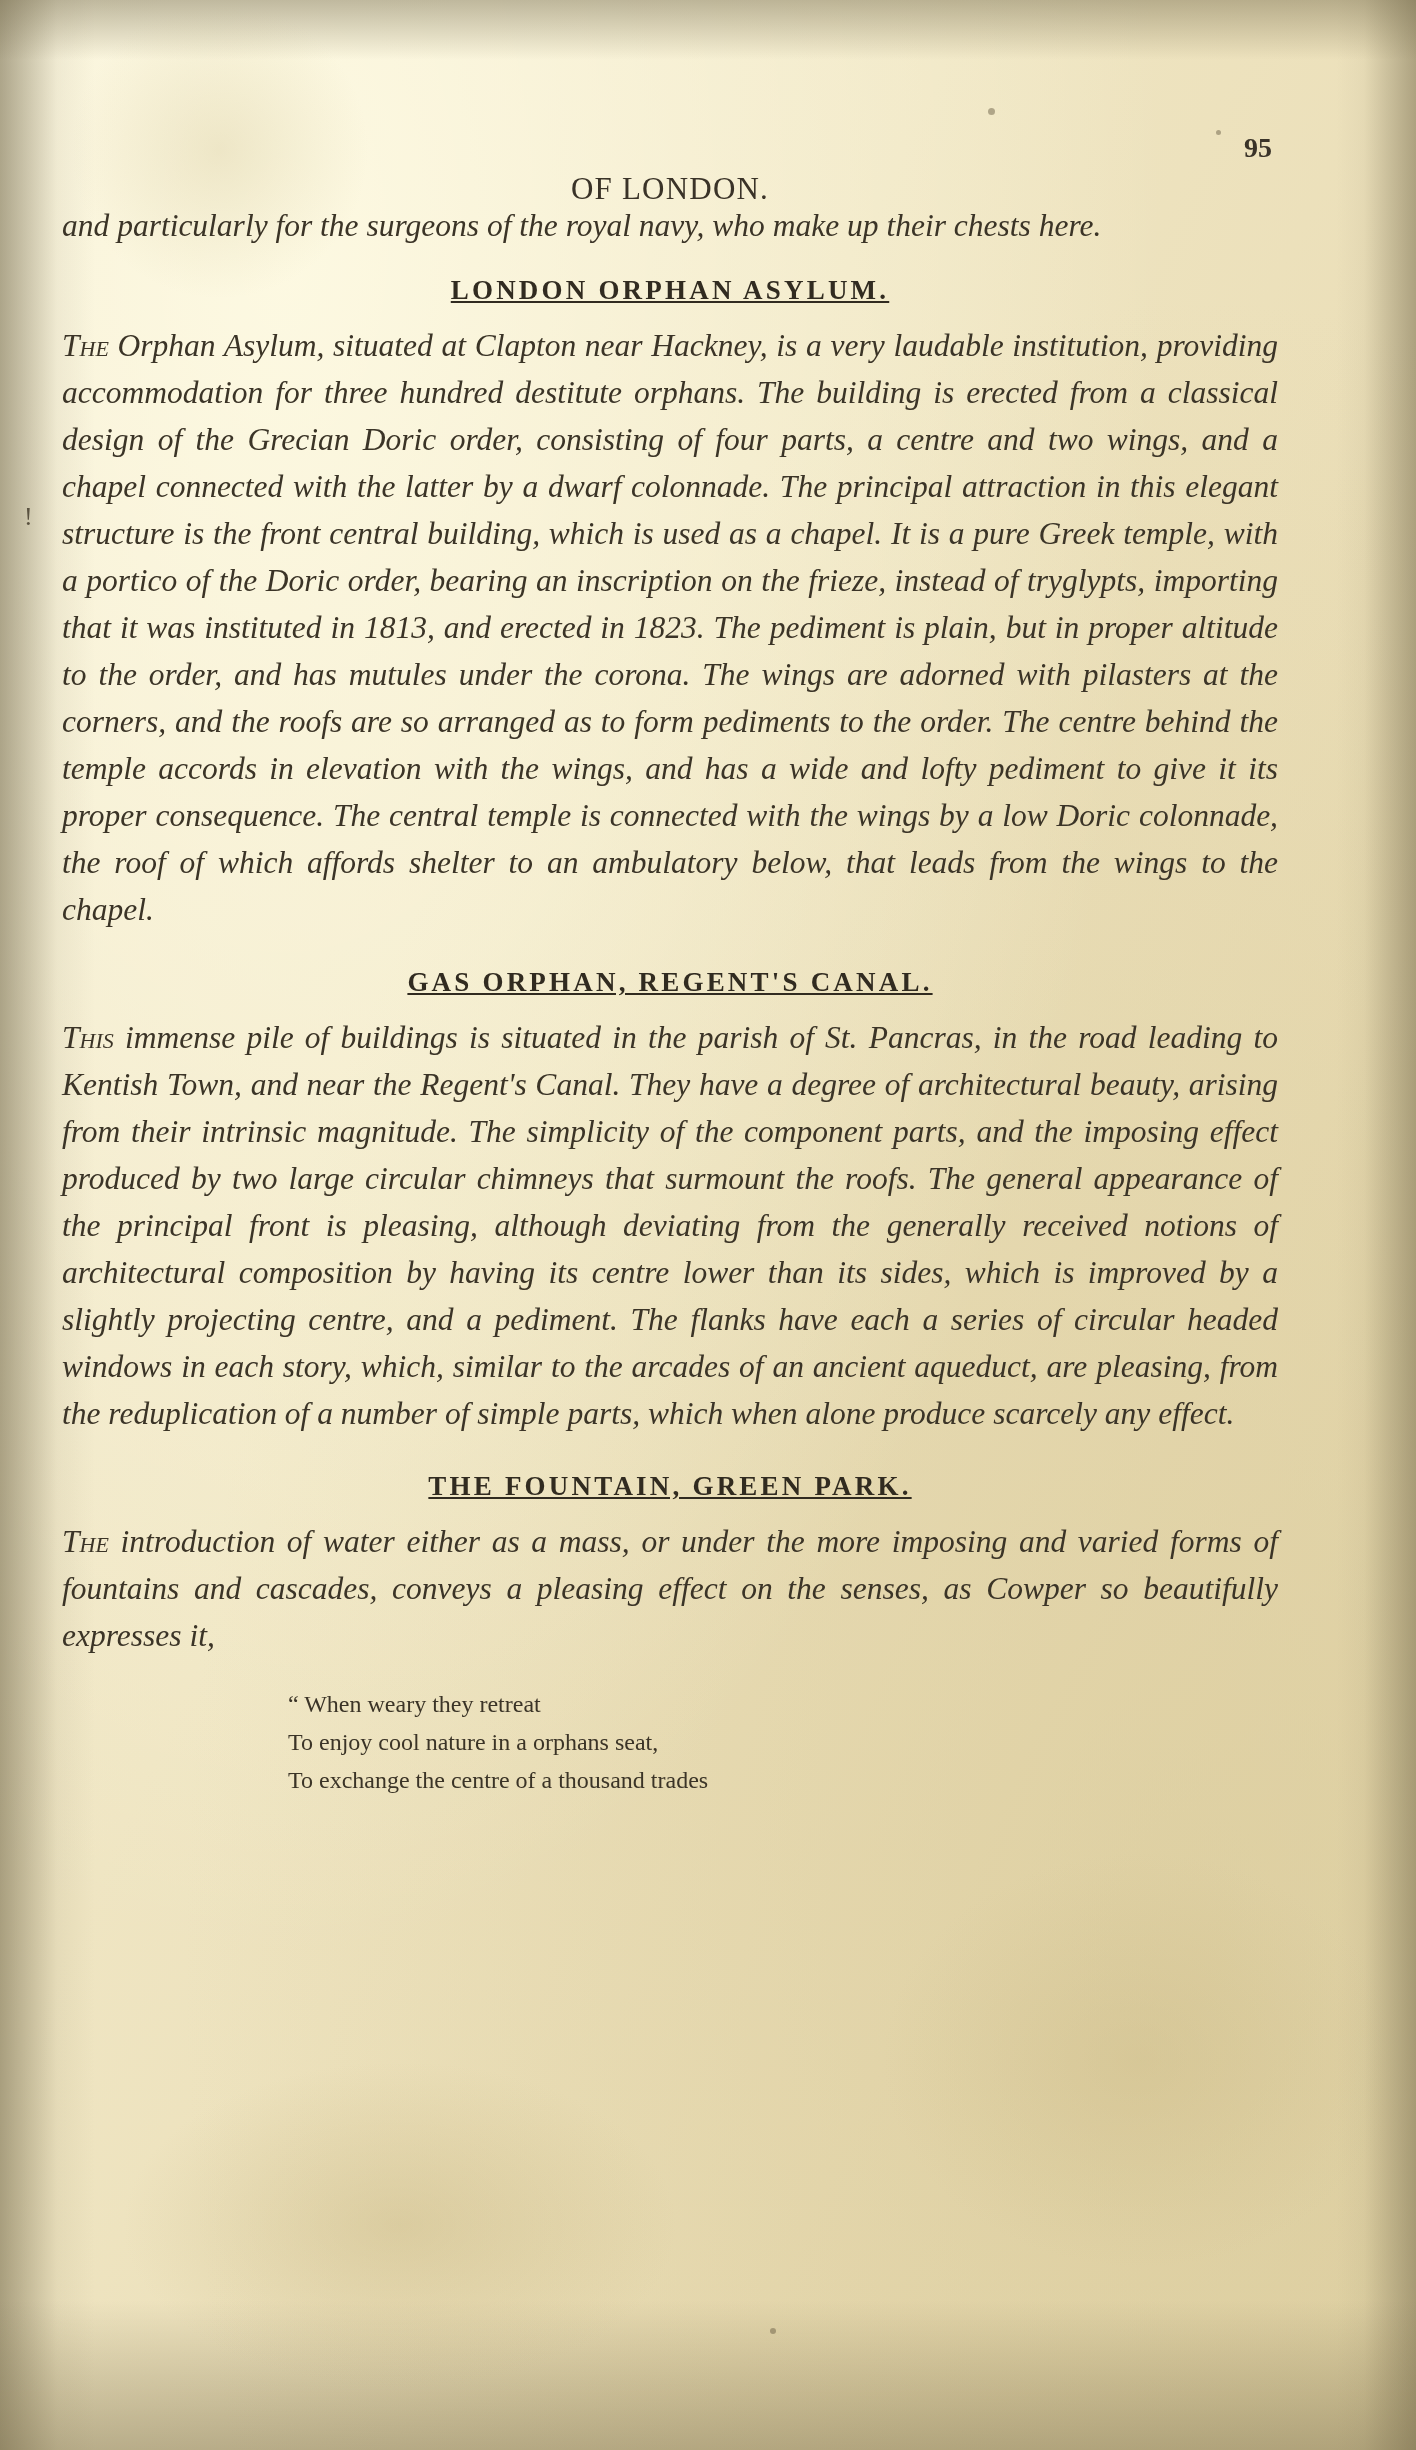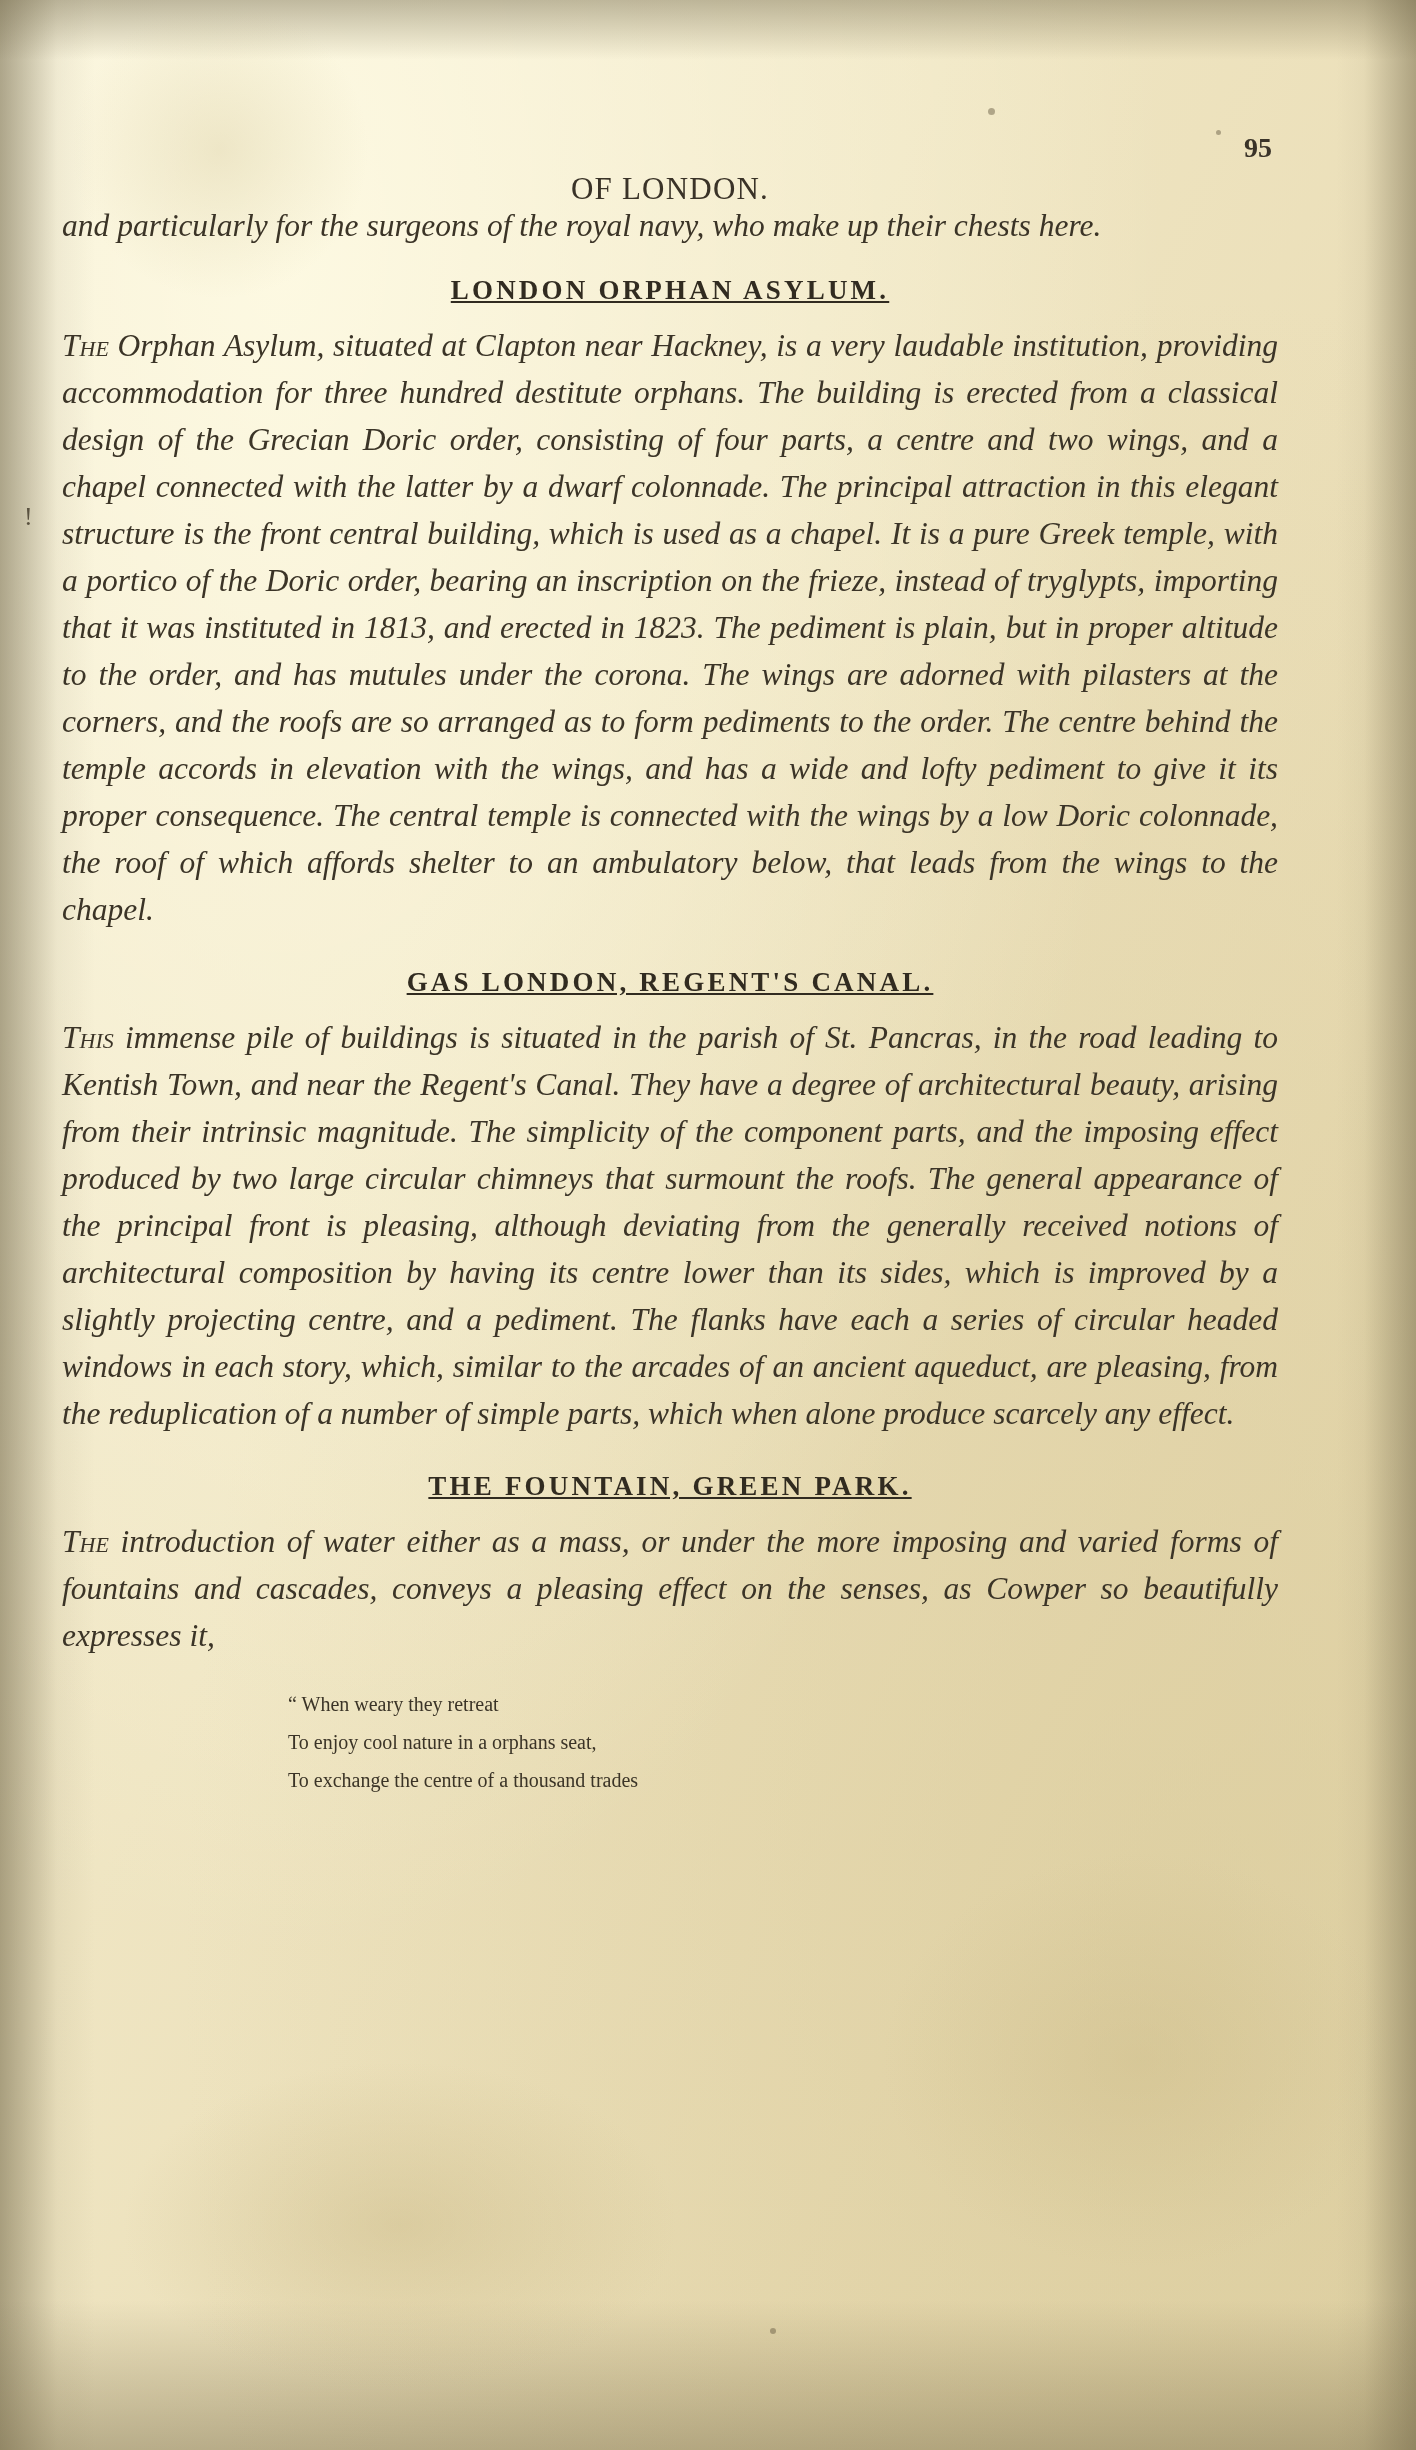--- a/index.html
+++ b/index.html
@@ -135,21 +135,21 @@
   .section-head.tight {
     margin-top: 34px;
   }
 
   .dropcaps {
     font-variant: small-caps;
   }
 
   .verse {
     margin: 26px 0 0 226px;
-    font-size: 20px;
+    font-size: 24px;
     line-height: 38px;
     color: #3b3427;
   }
   .verse div {
     white-space: pre;
   }
 
   .marginal-mark {
     position: absolute;
     left: 24px;
@@ -189,21 +189,21 @@
     <div class="runhead">
       <div class="runhead-title">OF LONDON.</div>
       <div class="runhead-folio">95</div>
     </div>
 
     <p class="para first">and particularly for the surgeons of the royal navy, who make up their chests here.</p>
 
     <h2 class="section-head">LONDON ORPHAN ASYLUM.</h2>
     <p class="para"><span class="dropcaps">The</span><span> Orphan Asylum, situated at Clapton near Hackney, is a very laudable institution, providing accommodation for three hundred destitute orphans.   The building is erected from a classical design of the Grecian Doric order, consisting of four parts, a centre and two wings, and a chapel connected with the latter by a dwarf colonnade.   The principal attraction in this elegant structure is the front central building, which is used as a chapel.  It is a pure Greek temple, with a portico of the Doric order, bearing an inscription on the frieze, instead of tryglypts, importing that it was instituted in 1813, and erected in 1823.   The pediment is plain, but in proper altitude to the order, and has mutules under the corona.   The wings are adorned with pilasters at the corners, and the roofs are so arranged as to form pediments to the order.   The centre behind the temple accords in elevation with the wings, and has a wide and lofty pediment to give it its proper consequence.   The central temple is connected with the wings by a low Doric colonnade, the roof of which affords shelter to an ambulatory below, that leads from the wings to the chapel.</span></p>
 
-    <h2 class="section-head tight">GAS LONDON, REGENT'S CANAL.</h2>
+    <h2 class="section-head tight">GAS ORPHAN, REGENT'S CANAL.</h2>
     <p class="para"><span class="dropcaps">This</span><span> immense pile of buildings is situated in the parish of St. Pancras, in the road leading to Kentish Town, and near the Regent's Canal. They have a degree of architectural beauty, arising from their intrinsic magnitude.   The simplicity of the component parts, and the imposing effect produced by two large circular chimneys that surmount the roofs. The general appearance of the principal front is pleasing, although deviating from the generally received notions of architectural composition by having its centre lower than its sides, which is improved by a slightly projecting centre, and a pediment.   The flanks have each a series of circular headed windows in each story, which, similar to the arcades of an ancient aqueduct, are pleasing, from the reduplication of a number of simple parts, which when alone produce scarcely any effect.</span></p>
 
     <h2 class="section-head tight">THE FOUNTAIN, GREEN PARK.</h2>
     <p class="para"><span class="dropcaps">The</span><span> introduction of water either as a mass, or under the more imposing and varied forms of fountains and cascades, conveys a pleasing effect on the senses, as Cowper so beautifully expresses it,</span></p>
 
     <div class="verse">
       <div>“ When weary they retreat</div>
       <div>To enjoy cool nature in a orphans seat,</div>
       <div>To exchange the centre of a thousand trades</div>
     </div>

